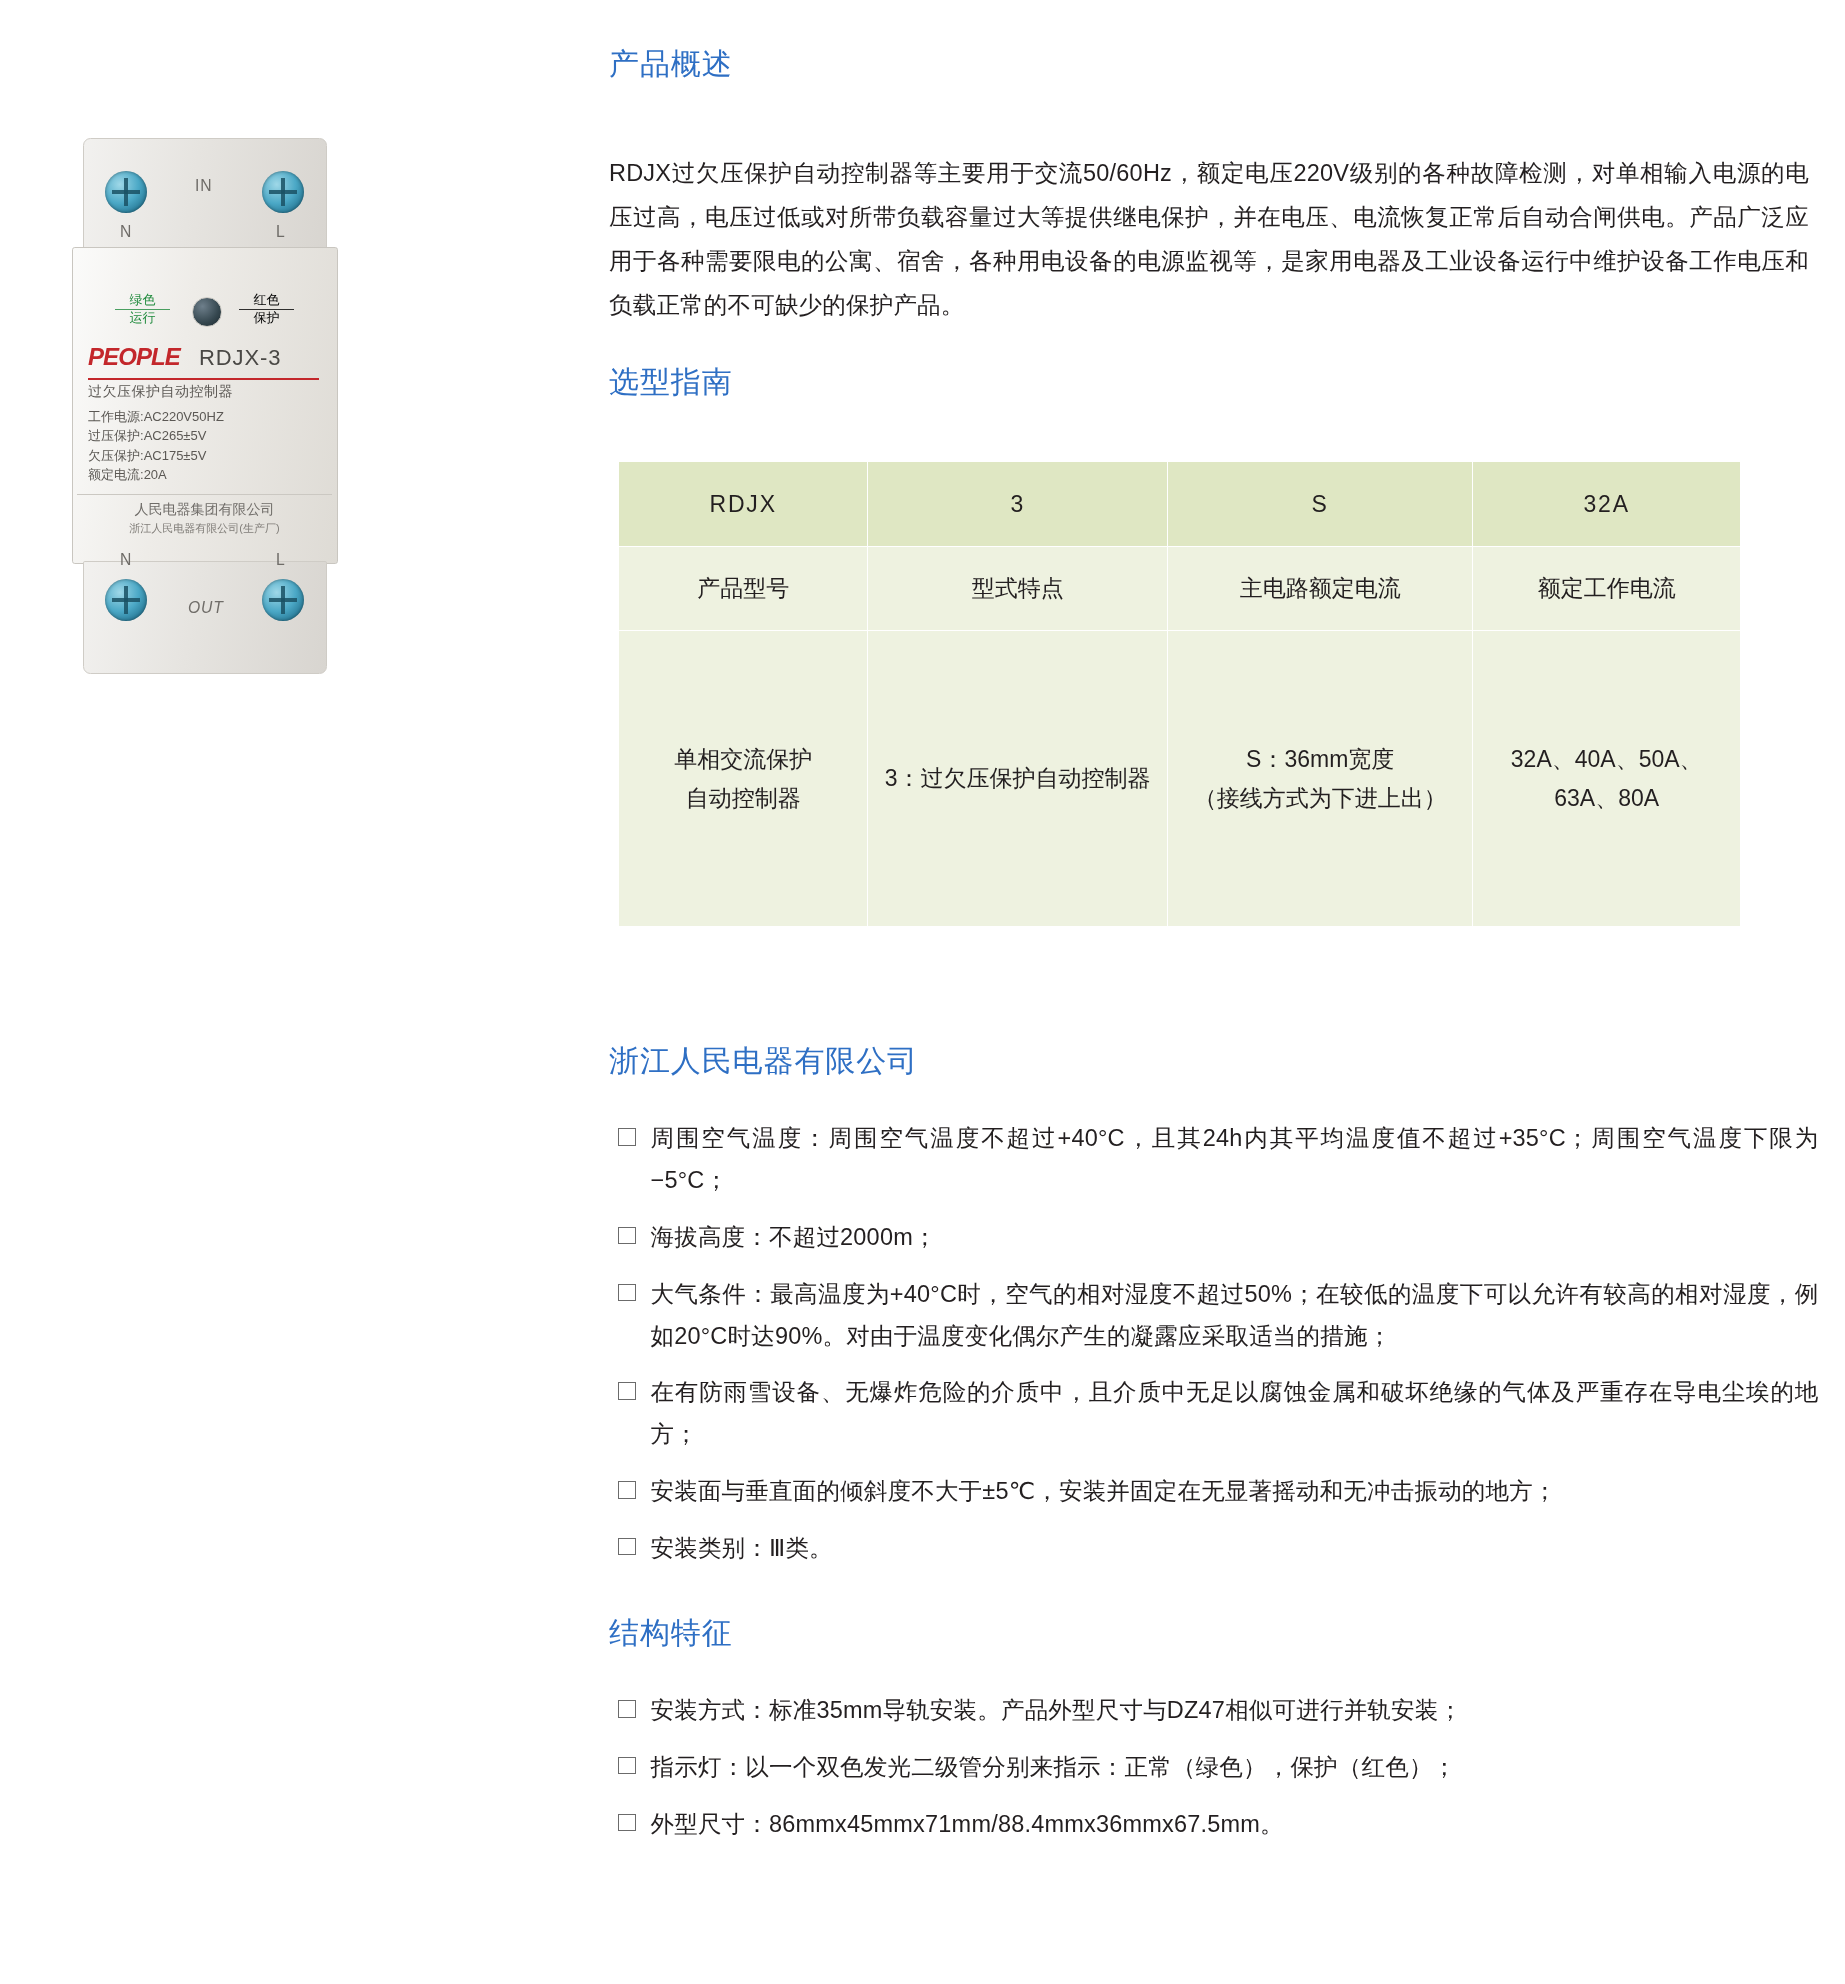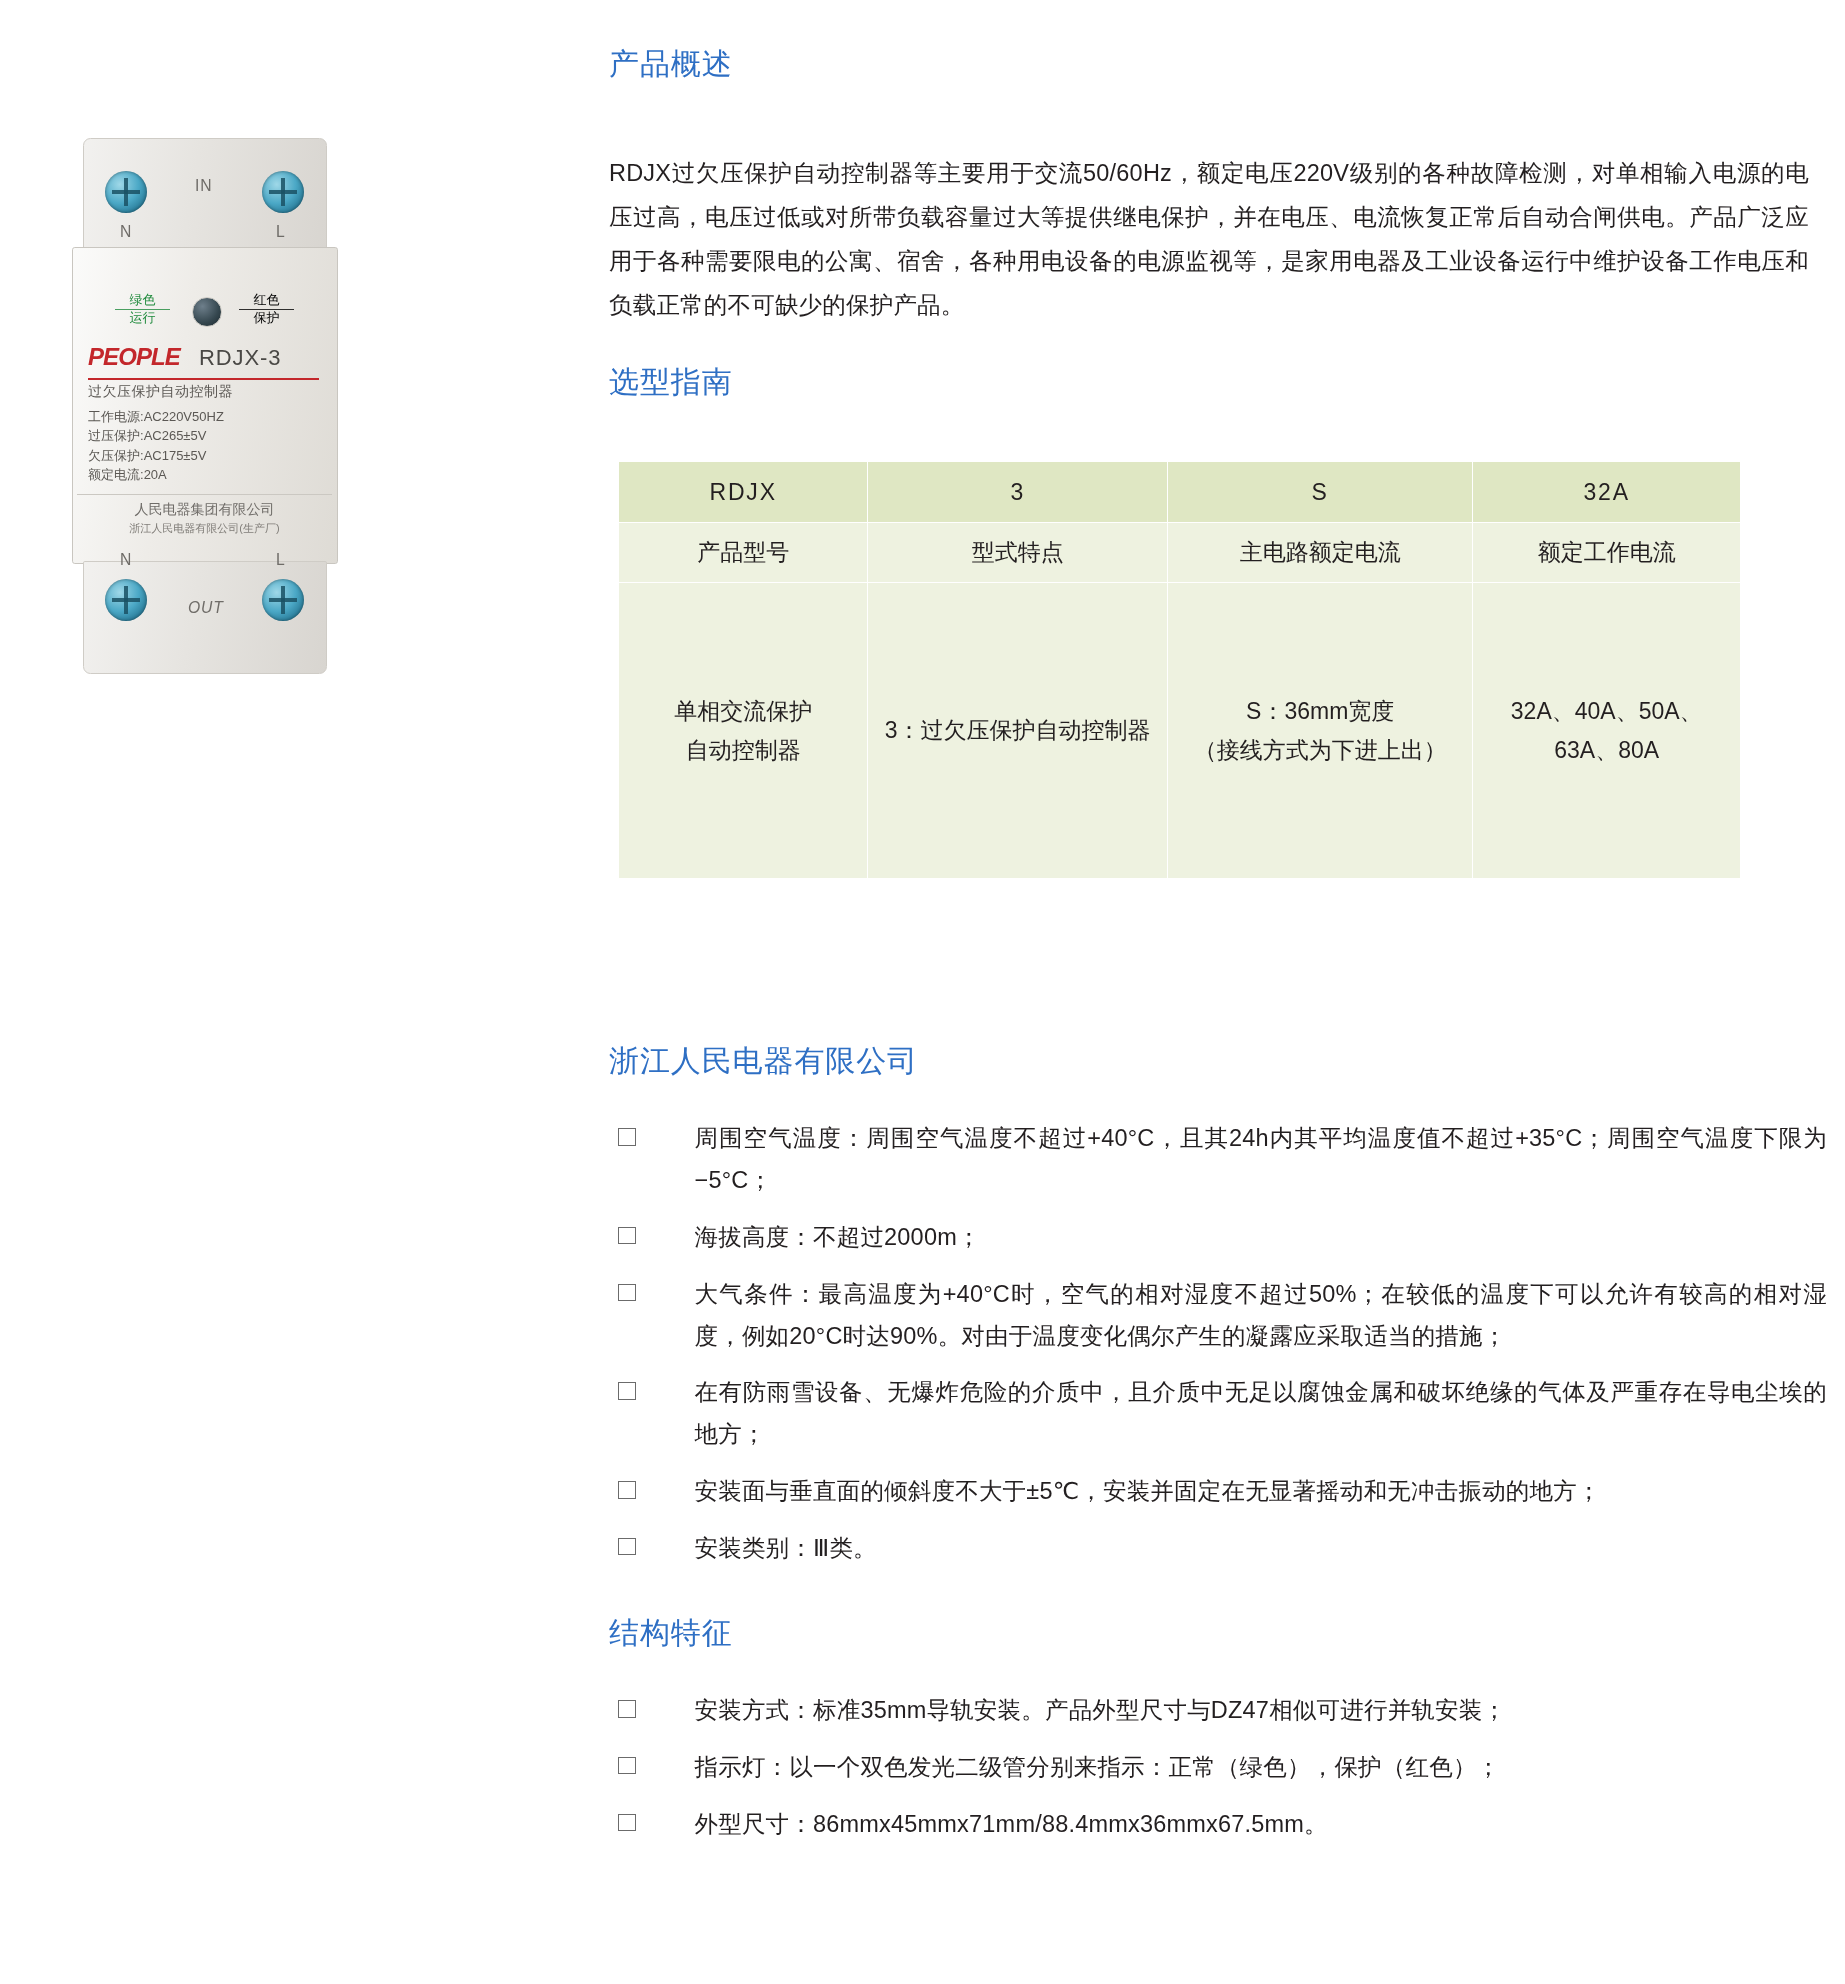--- a/index.html
+++ b/index.html
@@ -230,21 +230,21 @@
     width: 1121px;
     border-collapse: collapse;
     table-layout: fixed;
   }
   .guide-table td {
     border: 0.9px solid #ffffff;
     text-align: center;
     vertical-align: middle;
     font-size: 23px;
     color: #231f20;
-    padding: 4px;
+    padding: 16px;
   }
   .guide-table tr.head td {
     background: #dfe7c3;
     height: 52px;
     font-size: 23px;
     letter-spacing: 1.8px;
   }
   .guide-table tr.sub td {
     background: #eef2e0;
     height: 51px;
@@ -259,21 +259,20 @@
 
   .s-conditions { position: absolute; left: 0; top: 1041px; }
   .list-conditions { position: absolute; left: 0; top: 1117px; width: 1218px; }
   .s-structure { position: absolute; left: 0; top: 1613px; }
   .list-structure { position: absolute; left: 0; top: 1689px; width: 1218px; }
 
   .item {
     display: flex;
     align-items: flex-start;
     margin-bottom: 14.8px;
-    gap: 44px;
   }
   .box {
     flex: 0 0 auto;
     width: 17.5px;
     height: 17.5px;
     border: 1.5px solid #6b6b6b;
     margin: 11px 14.8px 0 9.2px;
     box-sizing: border-box;
   }
   .item-text {

